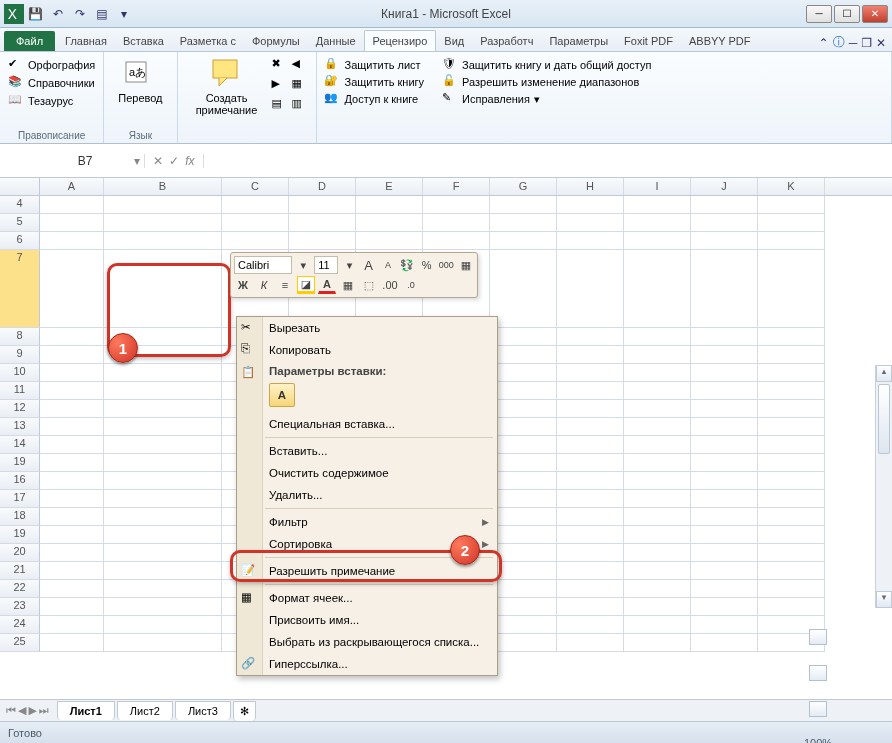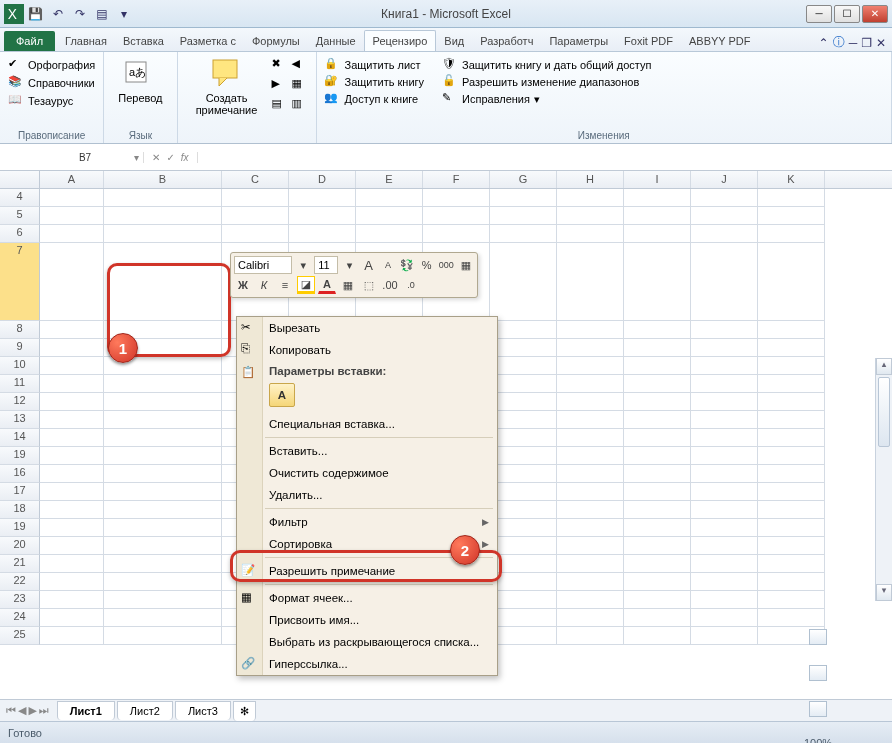--- a/index.html
+++ b/index.html
@@ -25,21 +25,21 @@
 .ribbon { height: 92px; background: linear-gradient(#fafdff,#eef4fa); border-bottom: 1px solid #b0c0d0; display: flex; font-size: 11px; }
 .group { border-right: 1px solid #cdd9e6; padding: 4px 8px 2px; display: flex; flex-direction: column; }
 .group-label { text-align: center; color: #5a6c7d; font-size: 10px; margin-top: auto; padding-top: 2px; }
 .grp-row { display: flex; align-items: center; gap: 4px; margin: 1px 0; }
 .big-btn { display: flex; flex-direction: column; align-items: center; gap: 2px; padding: 2px 6px; }
 .big-btn .ico32 { width: 32px; height: 32px; }
 .small-item { display: flex; align-items: center; gap: 4px; }
 .ico16 { width: 16px; height: 16px; display: inline-block; }
 
 
-.fx-bar { height: 27px; border-bottom: 1px solid #c0cad6; display: flex; align-items: center; font-size: 10px; }
+.fx-bar { height: 34px; border-bottom: 1px solid #c0cad6; display: flex; align-items: center; font-size: 12px; }
 .name-box { width: 90px; padding: 0 6px; color: #333; text-align: center; margin-left: 40px; }
 .fx-ctrl { display: flex; gap: 6px; padding: 0 8px; border-left: 1px solid #ddd; border-right: 1px solid #ddd; color: #888; }
 .fx-input { flex: 1; padding: 0 6px; }
 
 
 .grid-wrap { position: relative; }
 .col-head { height: 18px; display: flex; background: linear-gradient(#f8fafc,#eaeef4); border-bottom: 1px solid #c0cad6; font-size: 11px; }
 .corner { width: 40px; border-right: 1px solid #c0cad6; }
 .ch { border-right: 1px solid #d4dbe4; text-align: center; color: #555; padding-top: 2px; }
 .row { display: flex; height: 18px; }
@@ -205,21 +205,20 @@
             <span class="ico16">🔓</span>
             <span>Разрешить изменение диапазонов</span>
           </div>
         <div class="grp-row small-item">
             <span class="ico16">✎</span>
             <span>Исправления</span>
             <span> ▾</span>
           </div>
       </div>
     </div>
-    <div class="group-label">Изменения</div>
   </div>
 </div>
 
 <div class="fx-bar">
   <div class="name-box">B7</div>
   <span style="color:#888;padding:0 4px">▾</span>
   <div class="fx-ctrl">
     <span>✕</span>
     <span>✓</span>
     <span style="font-style:italic">fx</span>

